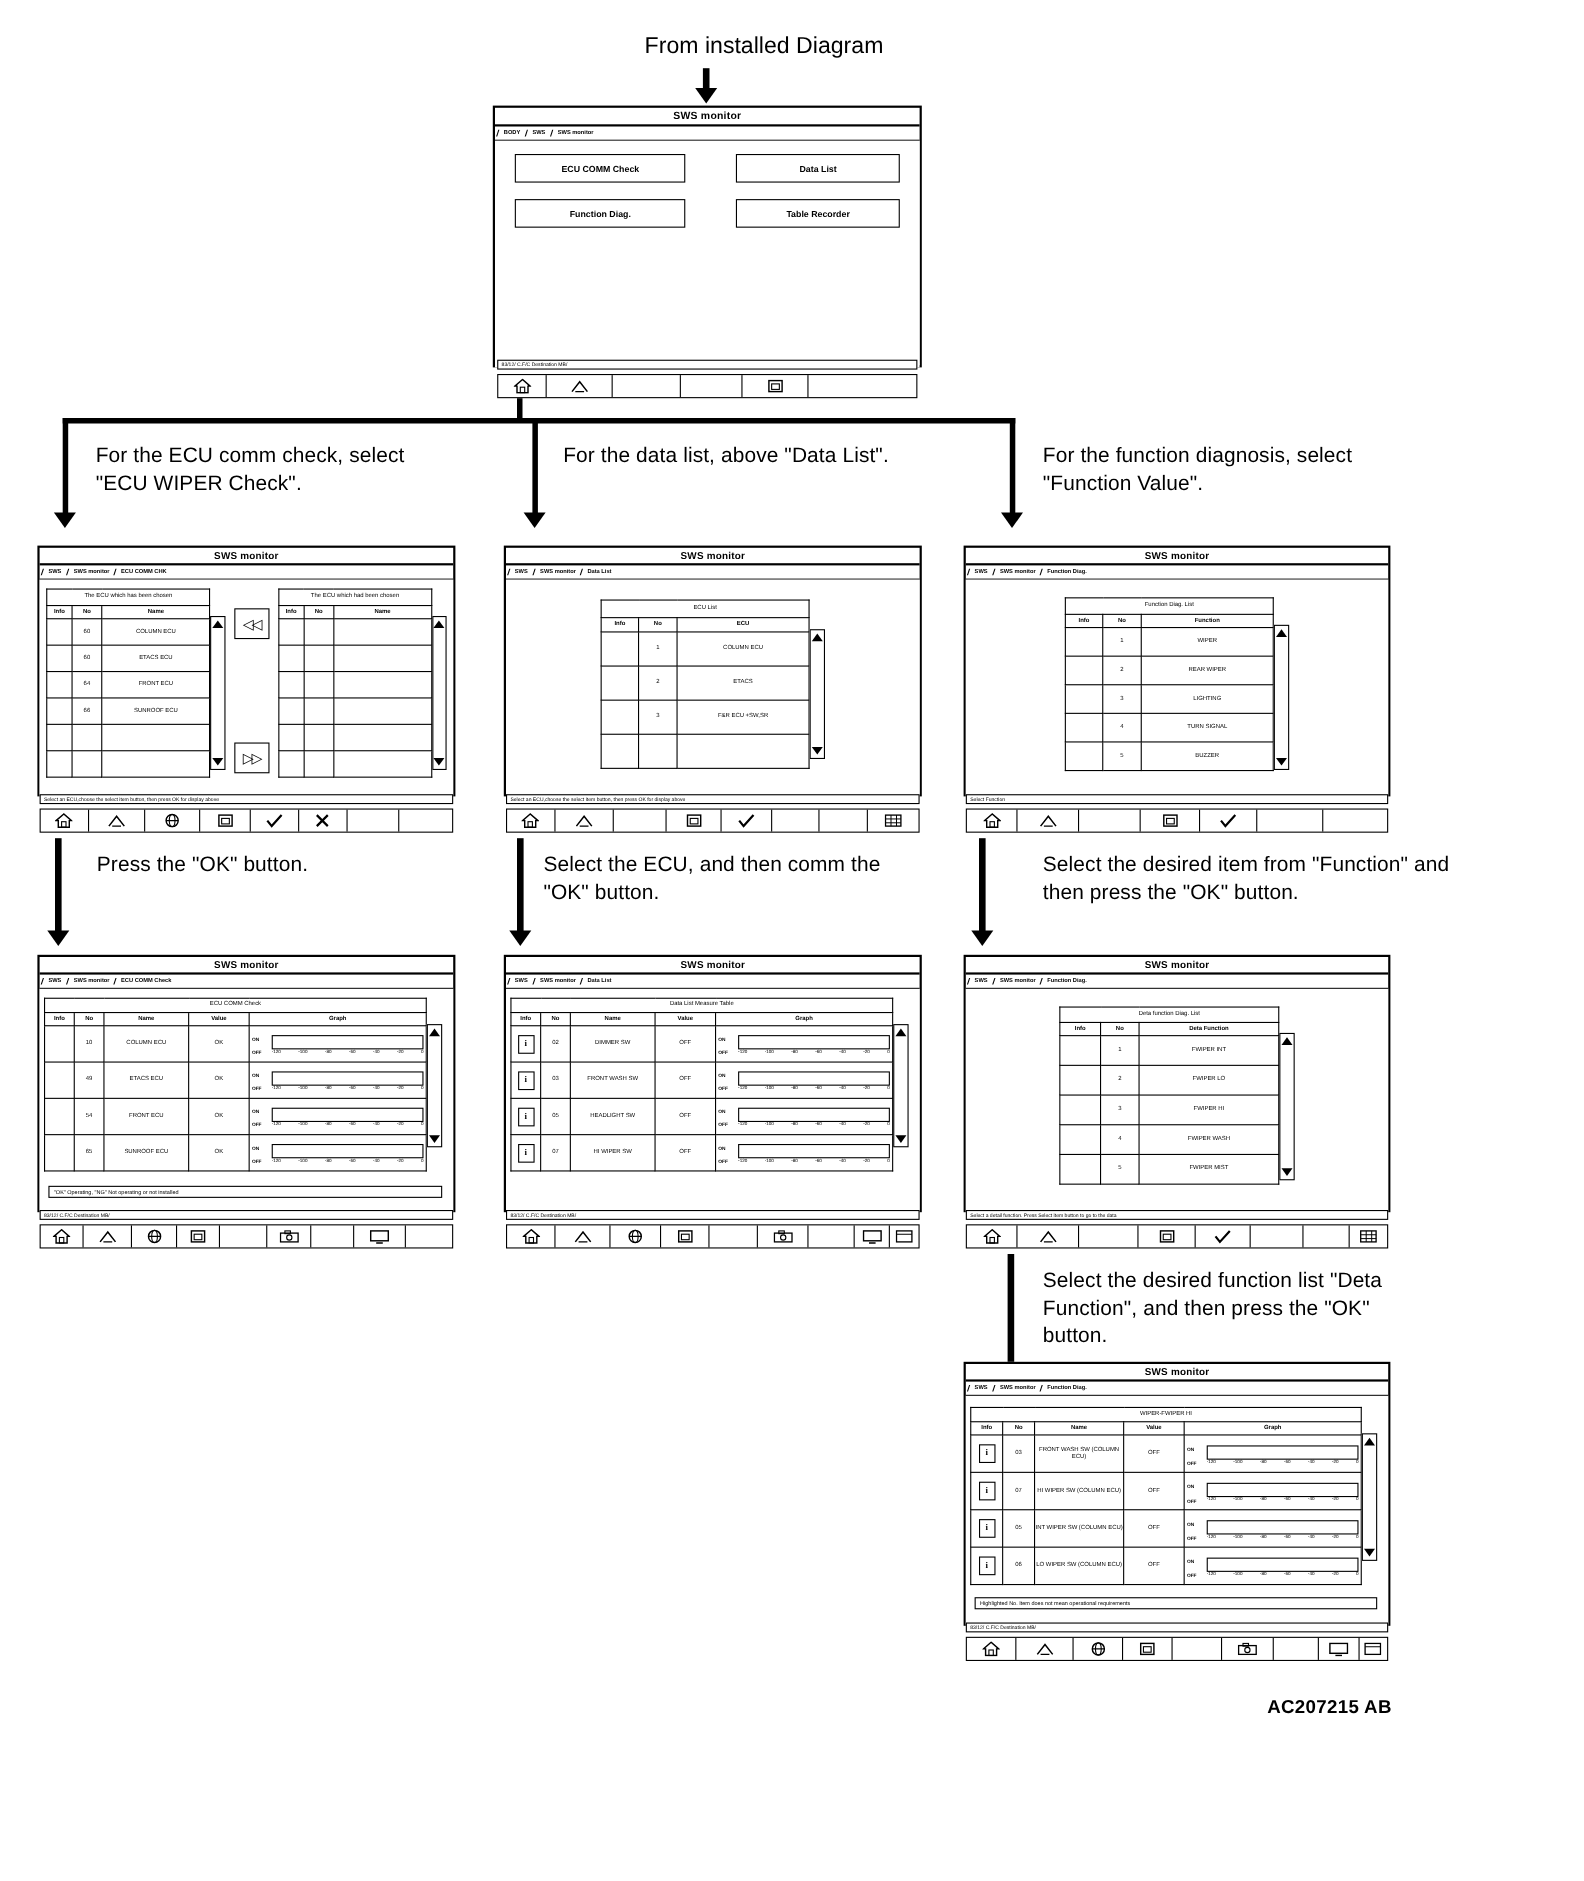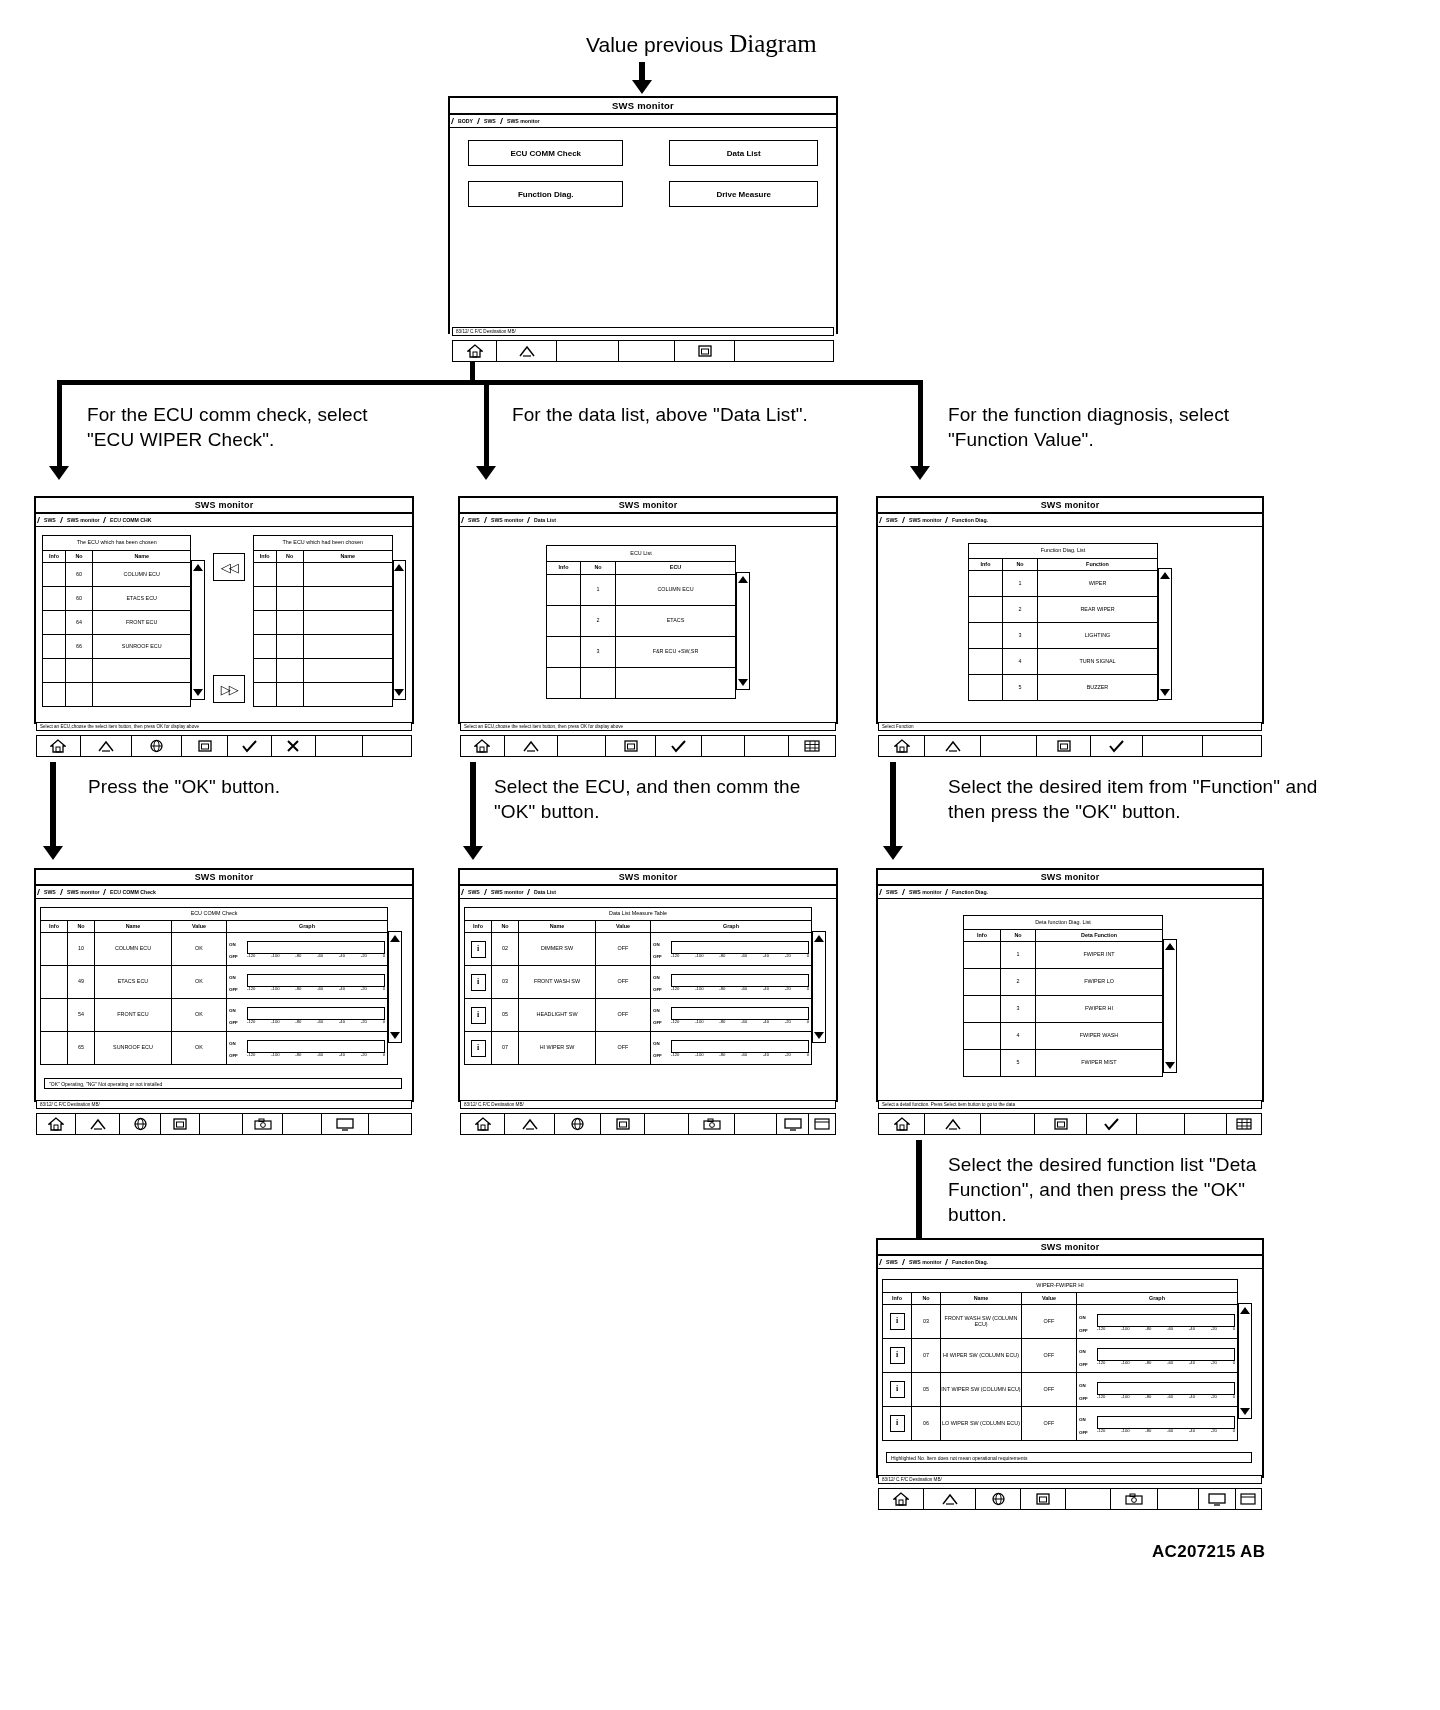--- a/index.html
+++ b/index.html
@@ -3,21 +3,21 @@
 <meta charset="utf-8">
 <style>
   html,body{margin:0;padding:0;background:#fff;}
   body{width:1440px;height:1710px;position:relative;
        font-family:"Liberation Sans",sans-serif;color:#000;overflow:hidden;}
   .abs{position:absolute;}
 
   
   .callout{font-size:19px;font-weight:400;line-height:25px;letter-spacing:.1px;}
   .from-prev{font-size:21px;}
-  .from-prev .serif{font-family:Liberation Serif, serif;font-size:25px;}
+  .from-prev .serif{font-family:Liberation Sans, sans-serif;font-size:21px;}
 
   
   .vline{background:#000;}
   .hline{background:#000;}
   .arrow-down{width:0;height:0;border-left:10px solid transparent;border-right:10px solid transparent;border-top:14px solid #000;}
 
   
   .win{border:2px solid #000;background:#fff;box-sizing:border-box;}
   .win-title{border-bottom:2px solid #000;text-align:center;font-size:9.5px;font-weight:bold;padding:2px 0 2px;letter-spacing:.2px;}
   .crumbs{display:flex;align-items:center;height:12px;border-bottom:1px solid #000;padding-left:2px;}
@@ -66,41 +66,41 @@
 
   
   .infoicon{border:1px solid #000;width:13px;height:15px;display:flex;align-items:center;justify-content:center;
             font-size:8px;font-weight:bold;font-family:"Liberation Serif",serif;margin:0 auto;}
   svg{display:block;}
 </style>
 </head>
 <body>
 
 <div class="abs from-prev" style="left:586px;top:30px;">
-  <span>Value previous</span>
+  <span>From installed</span>
   <span class="serif">Diagram</span>
 </div>
 <div class="abs vline" style="left:639px;top:62px;width:6px;height:20px;"></div>
 <div class="abs arrow-down" style="left:632px;top:80px;"></div>
 
 <div class="abs win" style="left:448px;top:96px;width:390px;height:238px;">
   <div class="win-title">SWS monitor</div>
   <div class="crumbs">
     <div class="crumb"><span>BODY</span></div>
     <div class="crumb"><span>SWS</span></div>
     <div class="crumb last"><span>SWS monitor</span></div>
   </div>
   <div class="win-body" style="height:206px;padding:12px 18px;box-sizing:border-box;">
     <div style="display:flex;gap:46px;">
       <div class="menubtn" style="width:155px;">ECU COMM Check</div>
       <div class="menubtn" style="width:148px;">Data List</div>
     </div>
     <div style="display:flex;gap:46px;margin-top:15px;">
       <div class="menubtn" style="width:155px;">Function Diag.</div>
-      <div class="menubtn" style="width:148px;">Drive Measure</div>
+      <div class="menubtn" style="width:148px;">Table Recorder</div>
     </div>
   </div>
 </div>
 <div class="abs status" style="left:452px;top:327px;width:382px;">83/12/   C.F/C Destination MB/</div>
 <div class="abs toolbar" style="left:452px;top:340px;width:382px;">
   <div class="tbtn" style="width:44px;">
     <svg width="16" height="14" viewBox="0 0 16 14">
         <path d="M8 1 L1 7 H3 V13 H13 V7 H15 Z" fill="none" stroke="#000" stroke-width="1.3"></path>
         <rect x="6" y="8" width="4" height="5" fill="none" stroke="#000" stroke-width="1"></rect>
       </svg>

